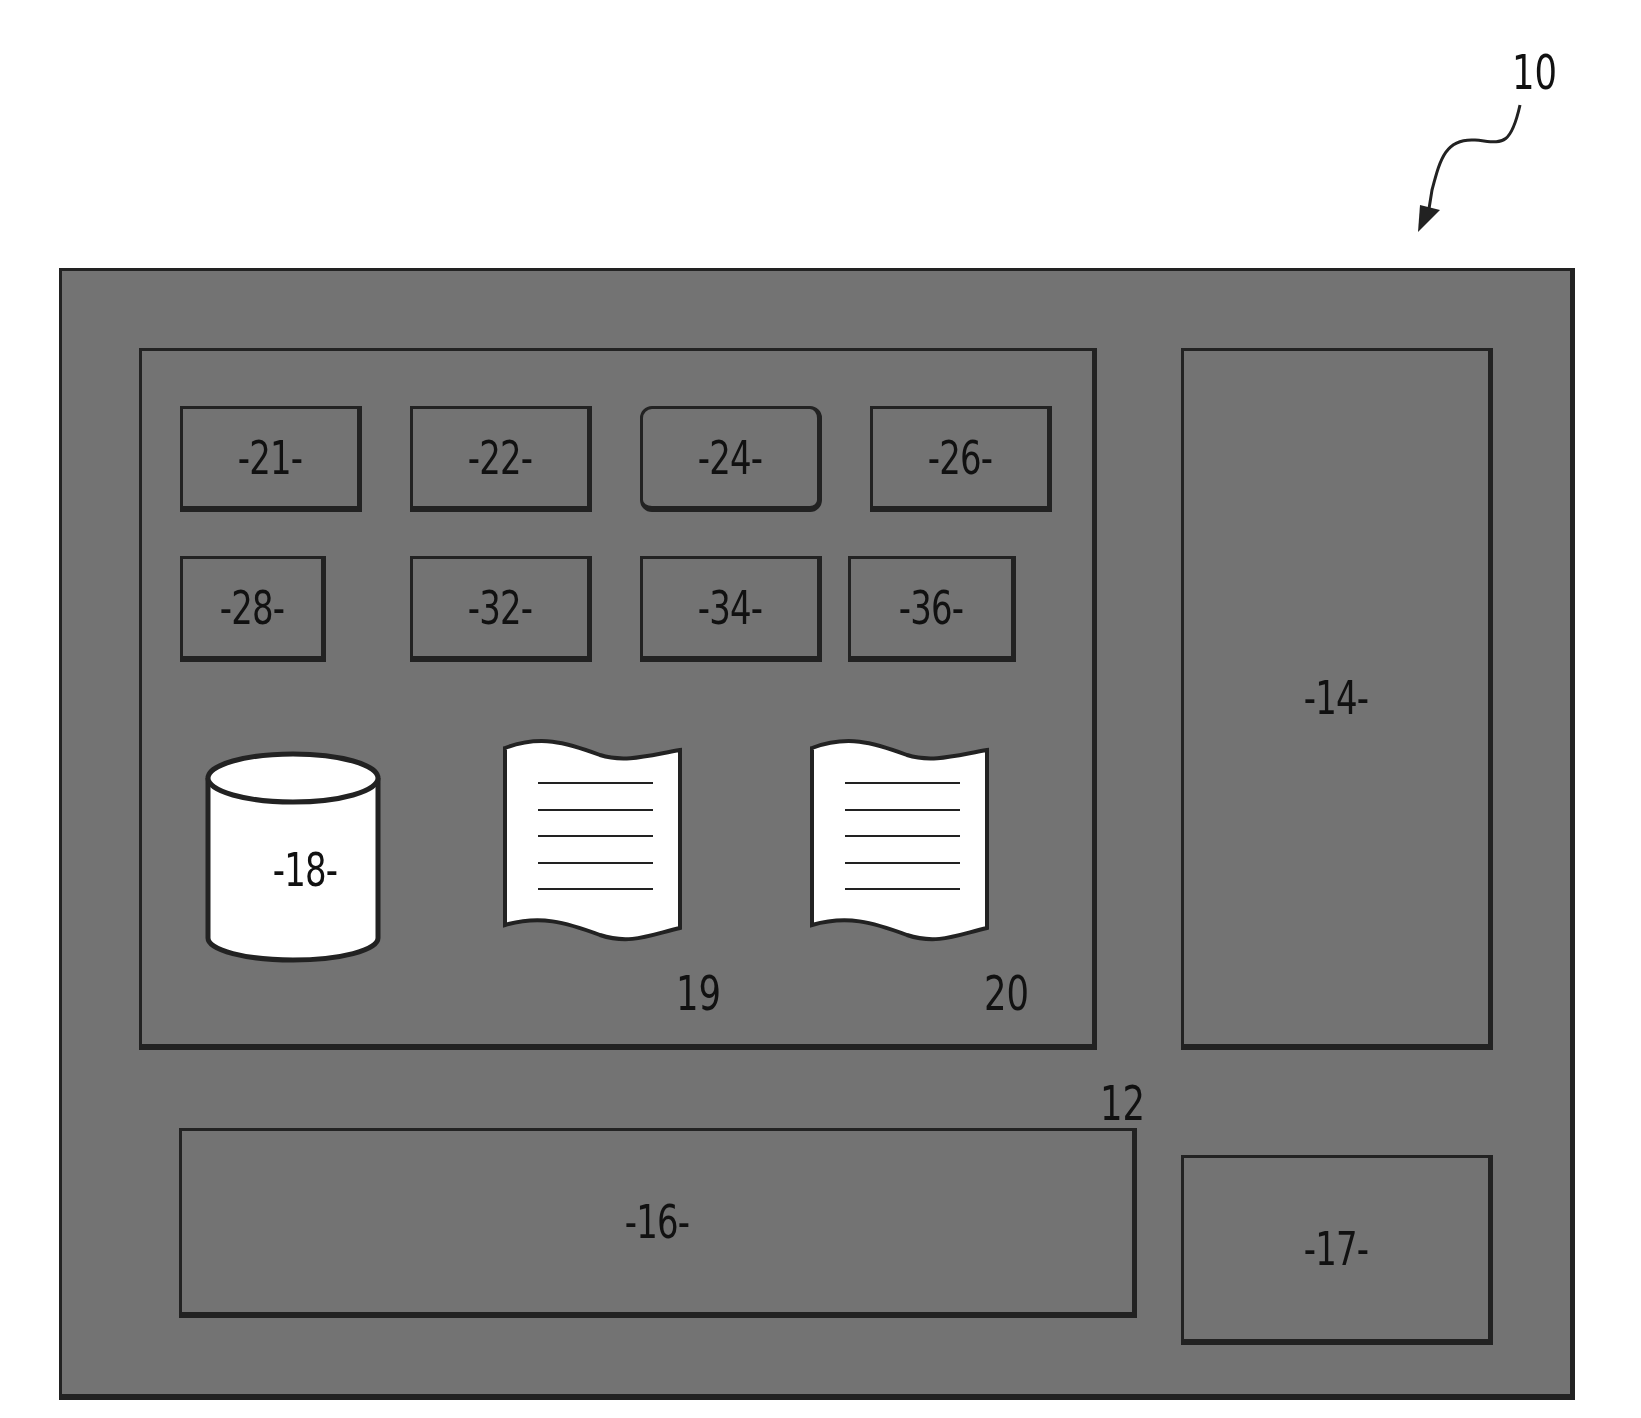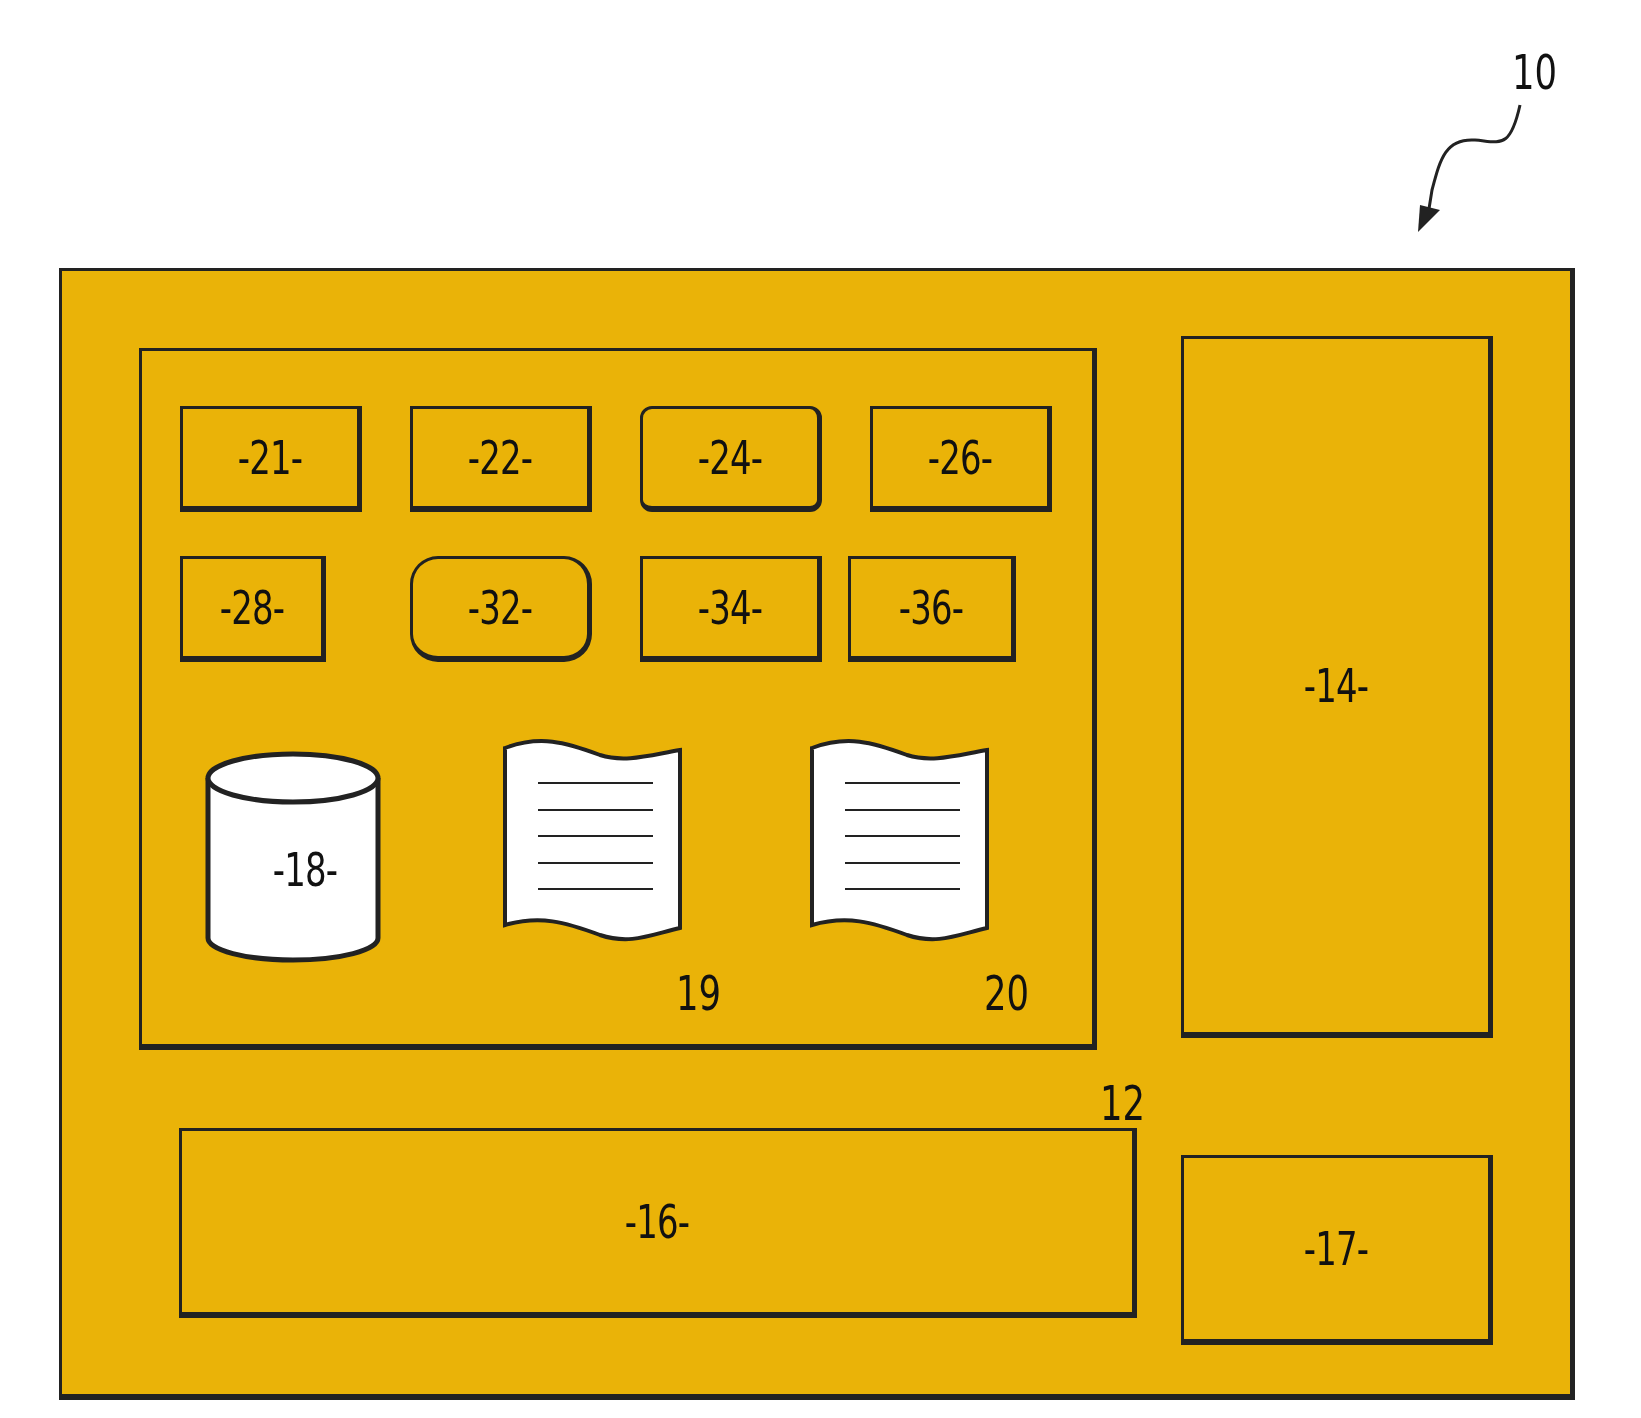--- a/index.html
+++ b/index.html
@@ -1,18 +1,18 @@
 <!DOCTYPE html>
 <html><head>
 <meta charset="utf-8">
 <style>
   html, body { margin:0; padding:0; background:#fff; }
   body { width:1641px; height:1418px; position:relative; overflow:hidden;
          font-family: "DejaVu Sans Condensed","DejaVu Sans", sans-serif; color:#111; }
-  .box { position:absolute; box-sizing:border-box; background:#eab308;
+  .box { position:absolute; box-sizing:border-box; background:#737373;
          border:3px solid #222; border-right-width:5px; border-bottom-width:6px; }
   .lbl { position:absolute; left:0; right:0; top:50%; transform:translateY(-50%) scaleX(0.82);
          text-align:center; font-size:46px; letter-spacing:-1px; }
   .free { position:absolute; font-size:48px; transform:scaleX(0.82); transform-origin:left top; }
   svg { position:absolute; left:0; top:0; }
 </style>
 </head>
 <body>
 
 <svg width="1641" height="1418">
@@ -40,21 +40,21 @@
   </div>
 <div class="box" style="left:640px;top:406px;width:182px;height:106px;border-radius:12px;">
     <div class="lbl">-24-</div>
   </div>
 <div class="box" style="left:870px;top:406px;width:182px;height:106px;">
     <div class="lbl">-26-</div>
   </div>
 <div class="box" style="left:180px;top:556px;width:146px;height:106px;">
     <div class="lbl">-28-</div>
   </div>
-<div class="box" style="left:410px;top:556px;width:182px;height:106px;border-radius:28px;">
+<div class="box" style="left:410px;top:556px;width:182px;height:106px;">
     <div class="lbl">-32-</div>
   </div>
 <div class="box" style="left:640px;top:556px;width:182px;height:106px;">
     <div class="lbl">-34-</div>
   </div>
 <div class="box" style="left:848px;top:556px;width:168px;height:106px;">
     <div class="lbl">-36-</div>
   </div>
 
 <svg width="1641" height="1418" style="pointer-events:none">
@@ -85,21 +85,21 @@
 </svg>
 
 <div style="position:absolute;left:220px;top:840px;width:170px;height:60px;">
     <div class="lbl">-18-</div>
   </div>
 
 <div class="free" style="left:676px;top:965px;">19</div>
 <div class="free" style="left:984px;top:965px;">20</div>
 <div class="free" style="left:1100px;top:1075px;">12</div>
 
-<div class="box" style="left:1181px;top:336px;width:312px;height:702px;">
+<div class="box" style="left:1181px;top:348px;width:312px;height:702px;">
     <div class="lbl">-14-</div>
   </div>
 <div class="box" style="left:139px;top:1128px;width:958px;height:190px;margin-left:40px;">
     <div class="lbl">-16-</div>
   </div>
 <div class="box" style="left:1181px;top:1128px;width:312px;height:190px;margin-top:27px;">
     <div class="lbl">-17-</div>
   </div>
 
 </body></html>

